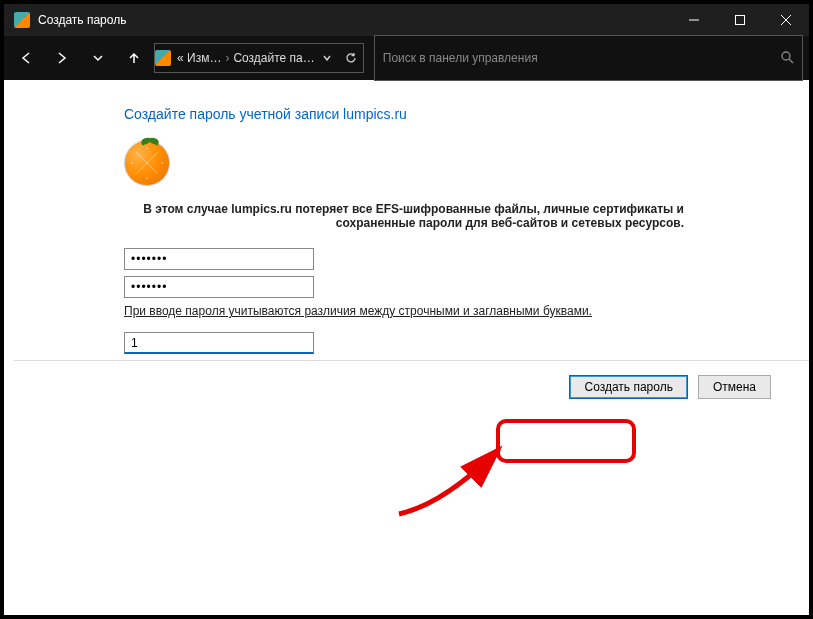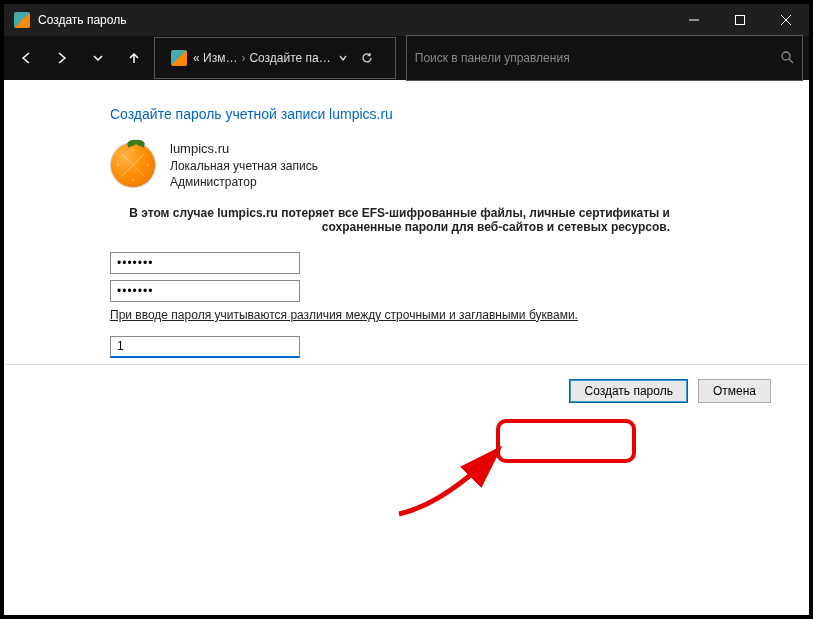--- a/index.html
+++ b/index.html
@@ -6,27 +6,27 @@
   body { background: #fff; }
   .outer { width: 813px; height: 619px; border: 4px solid #000; background: #fff; position: relative; overflow: hidden; }
   .titlebar { height: 32px; background: #1f1f1f; display: flex; align-items: center; color: #fff; font-size: 12px; }
   .titlebar .app-icon { width: 16px; height: 16px; margin: 0 8px 0 10px; background: linear-gradient(135deg,#4aa 0 50%,#f80 50% 100%); border-radius: 2px; }
   .titlebar .title { flex: 1; }
   .winbtn { width: 46px; height: 32px; display: flex; align-items: center; justify-content: center; }
   .winbtn svg { stroke: #fff; }
   .navbar { height: 44px; background: #111; display: flex; align-items: center; padding: 0 6px; gap: 4px; }
   .navbtn { width: 32px; height: 32px; display: flex; align-items: center; justify-content: center; color: #fff; }
   .navbtn svg { stroke: #fff; fill: none; }
-  .crumbbar { flex: 0 0 auto; height: 42px; background: #111; border: 1px solid #555; display: flex; align-items: center; color: #ddd; font-size: 12px; padding: 0 16px; margin-right: 6px; }
+  .crumbbar { flex: 0 0 auto; height: 30px; background: #111; border: 1px solid #555; display: flex; align-items: center; color: #ddd; font-size: 12px; padding: 0 0; margin-right: 6px; }
   .crumb-icon { width: 16px; height: 16px; background: linear-gradient(135deg,#4aa 0 50%,#f80 50% 100%); border-radius: 2px; margin-right: 6px; }
   .crumb-sep { margin: 0 4px; color: #888; }
   .crumb-drop { width: 24px; display:flex; justify-content:center; }
   .searchbar { flex: 1; height: 46px; background: #111; border: 1px solid #555; display: flex; align-items: center; padding: 0 8px; color: #888; font-size: 12px; }
   .searchbar .ph { flex: 1; }
-  .content { padding: 26px 18px 18px 106px; color: #222; font-size: 12px; position: relative; }
+  .content { padding: 26px 18px 18px 106px; color: #222; font-size: 12px; position: relative; margin-left: 14px; }
   .heading { color: #0066cc; font-size: 14px; font-weight: 400; margin-bottom: 18px; }
   .userrow { display: flex; align-items: center; gap: 14px; margin-bottom: 16px; }
   .orange-icon { width: 46px; height: 46px; border-radius: 50%; background: radial-gradient(circle at 30% 30%, #ffb347, #ff8c00, #e67300); position: relative; border: 1px solid #ccc; }
   .orange-icon::before, .orange-icon::after { content:""; position:absolute; background:#3a7d1f; }
   .orange-icon::before { width:10px; height:6px; border-radius:50% 50% 50% 0; top:-3px; left:16px; transform:rotate(-20deg); }
   .orange-icon::after { width:10px; height:6px; border-radius:50% 50% 0 50%; top:-3px; left:24px; transform:rotate(20deg); }
   .orange-slices { position:absolute; inset:6px; border-radius:50%; background:
      conic-gradient(#fff 0 2deg, transparent 2deg 43deg, #fff 43deg 47deg, transparent 47deg 88deg, #fff 88deg 92deg, transparent 92deg 133deg, #fff 133deg 137deg, transparent 137deg 178deg, #fff 178deg 182deg, transparent 182deg 223deg, #fff 223deg 227deg, transparent 227deg 268deg, #fff 268deg 272deg, transparent 272deg 313deg, #fff 313deg 317deg, transparent 317deg 358deg, #fff 358deg 360deg); opacity:0.35; }
   .userinfo .uname { font-size: 13px; }
   .userinfo div { line-height: 1.35; }
@@ -119,25 +119,20 @@
     </div>
   </div>
 
   <div class="content">
     <div class="heading">Создайте пароль учетной записи lumpics.ru</div>
 
     <div class="userrow">
       <div class="orange-icon">
           <div class="orange-slices"></div>
         </div>
-      <div class="userinfo">
-        <div class="uname">lumpics.ru</div>
-        <div>Локальная учетная запись</div>
-        <div>Администратор</div>
-      </div>
     </div>
 
 
     <div class="warn">
       <b>В этом случае lumpics.ru потеряет все EFS-шифрованные файлы, личные сертификаты и сохраненные пароли для веб-сайтов и сетевых ресурсов.</b>
     </div>
 
     <input type="password" class="pw" value="•••••••" style="">
     <input type="password" class="pw" value="•••••••" style="">
     <div class="caption">При вводе пароля учитываются различия между строчными и заглавными буквами.</div>

